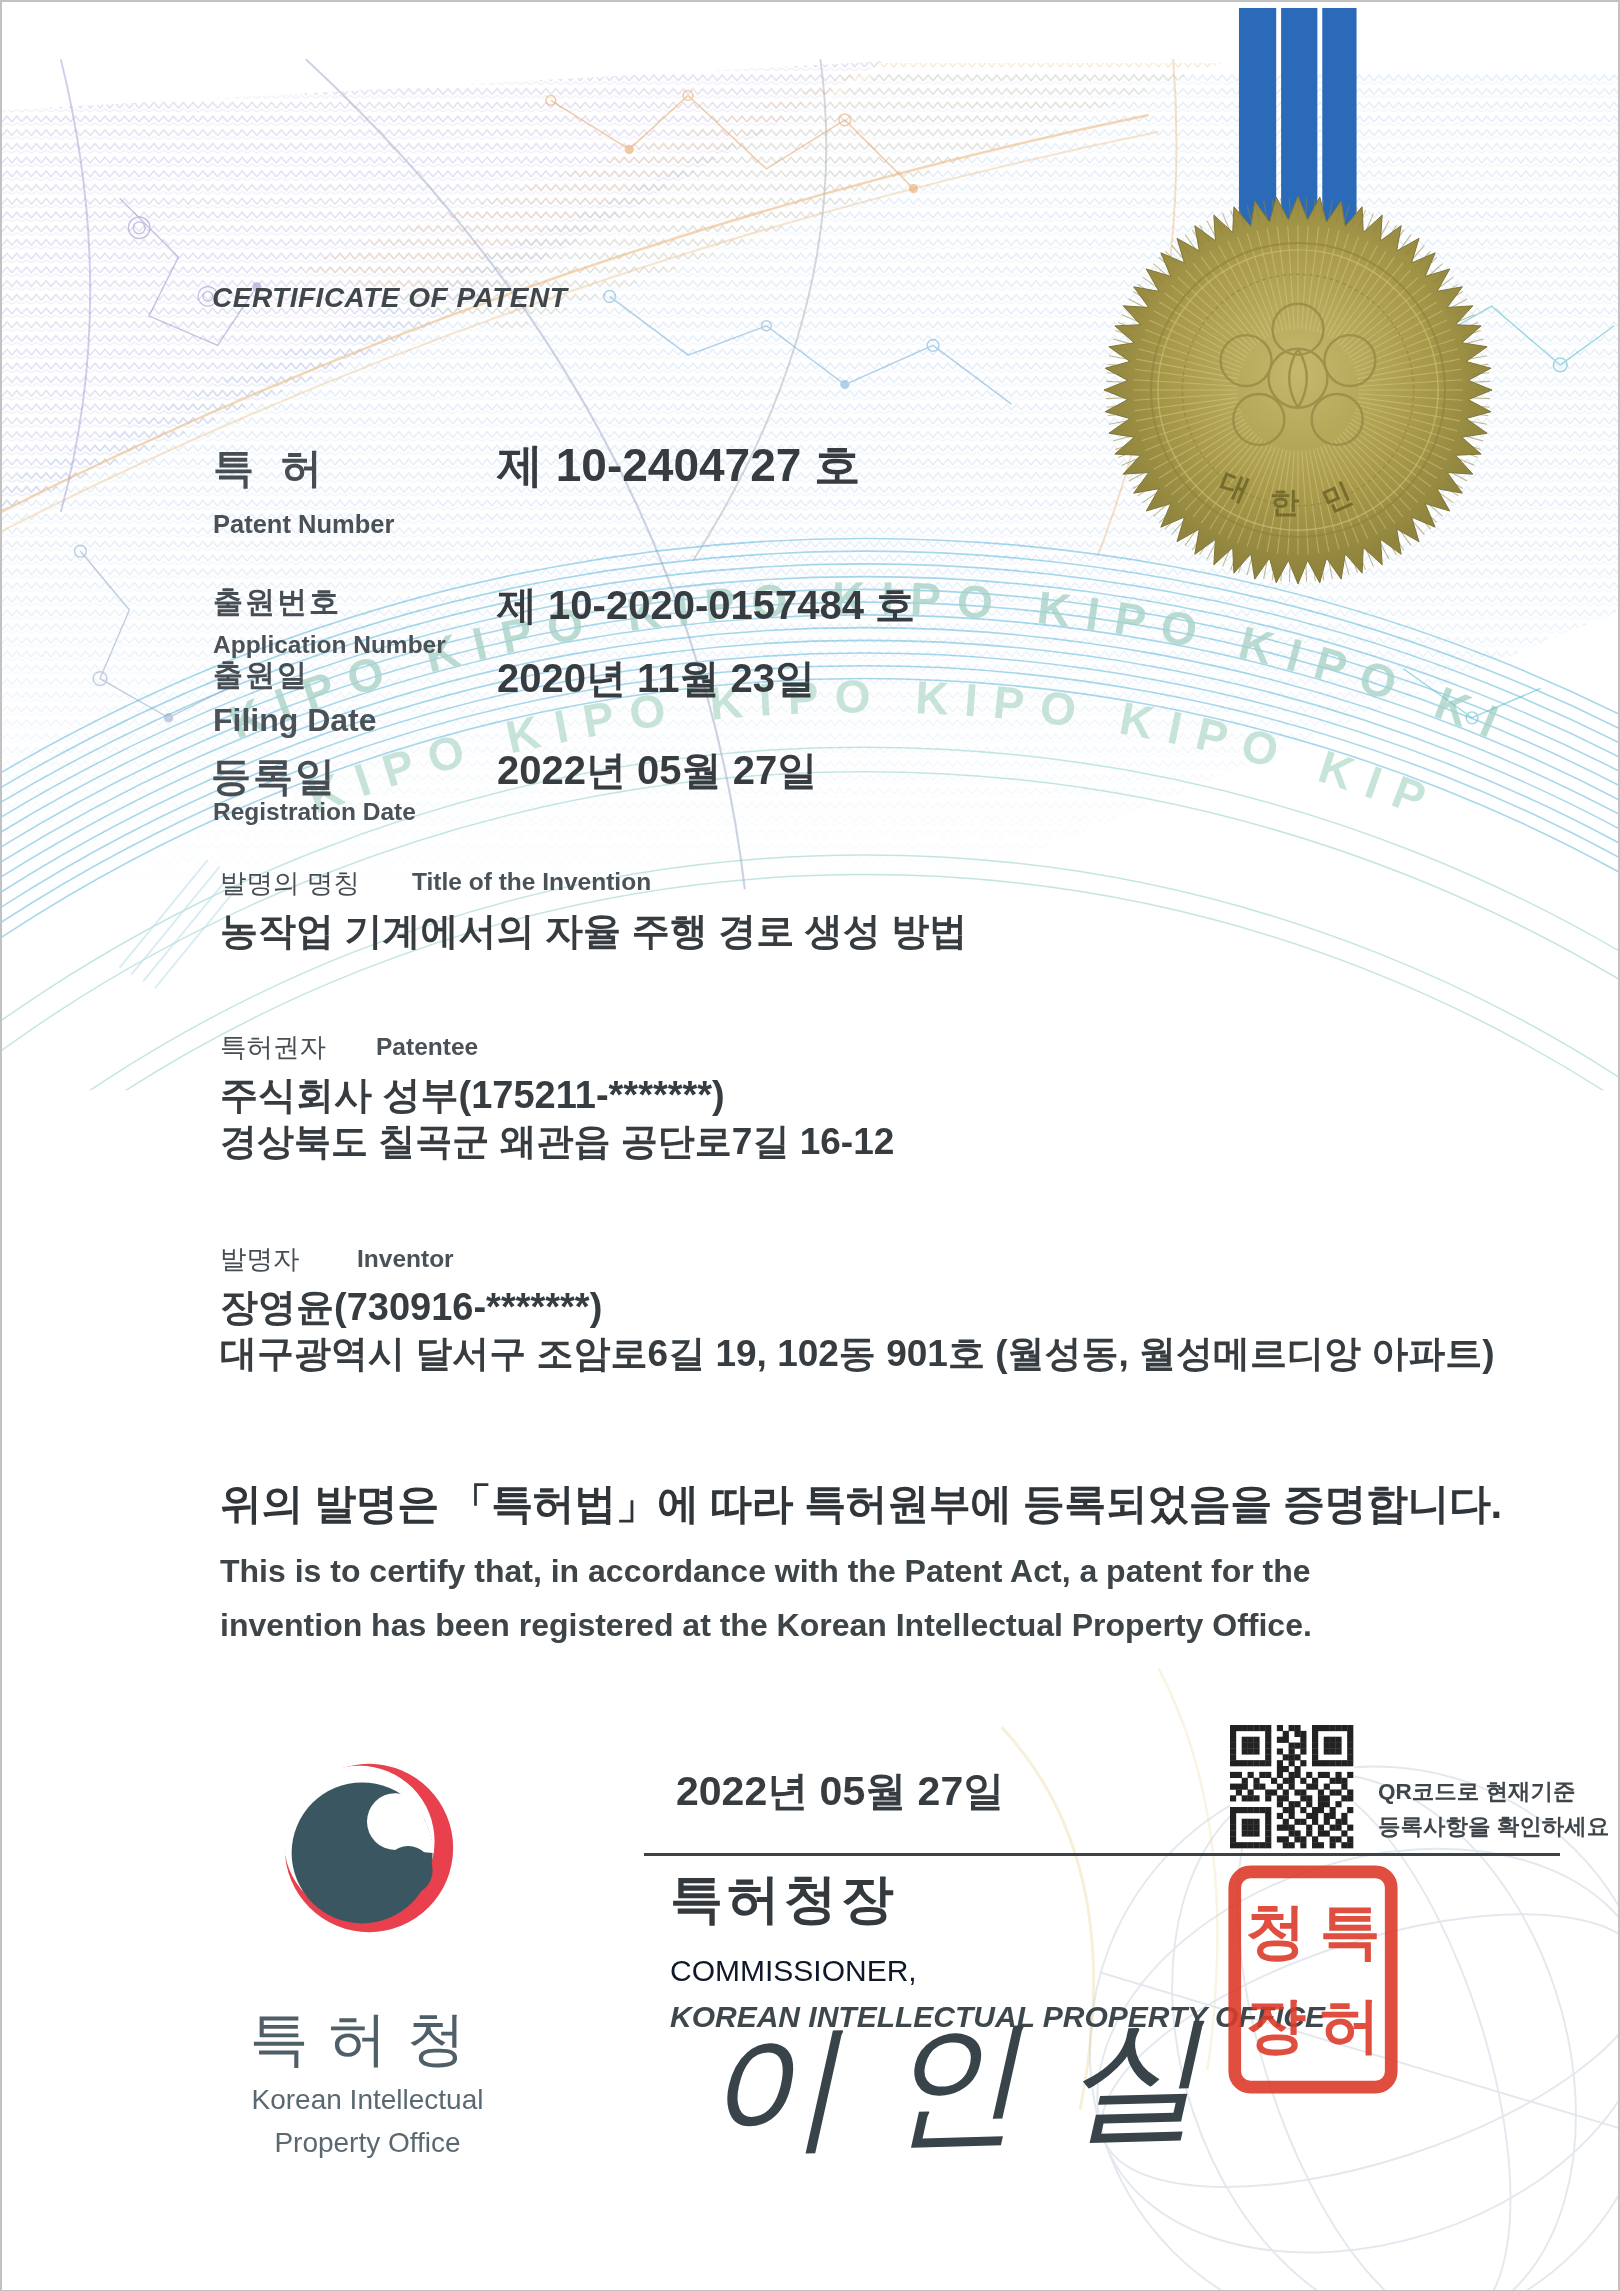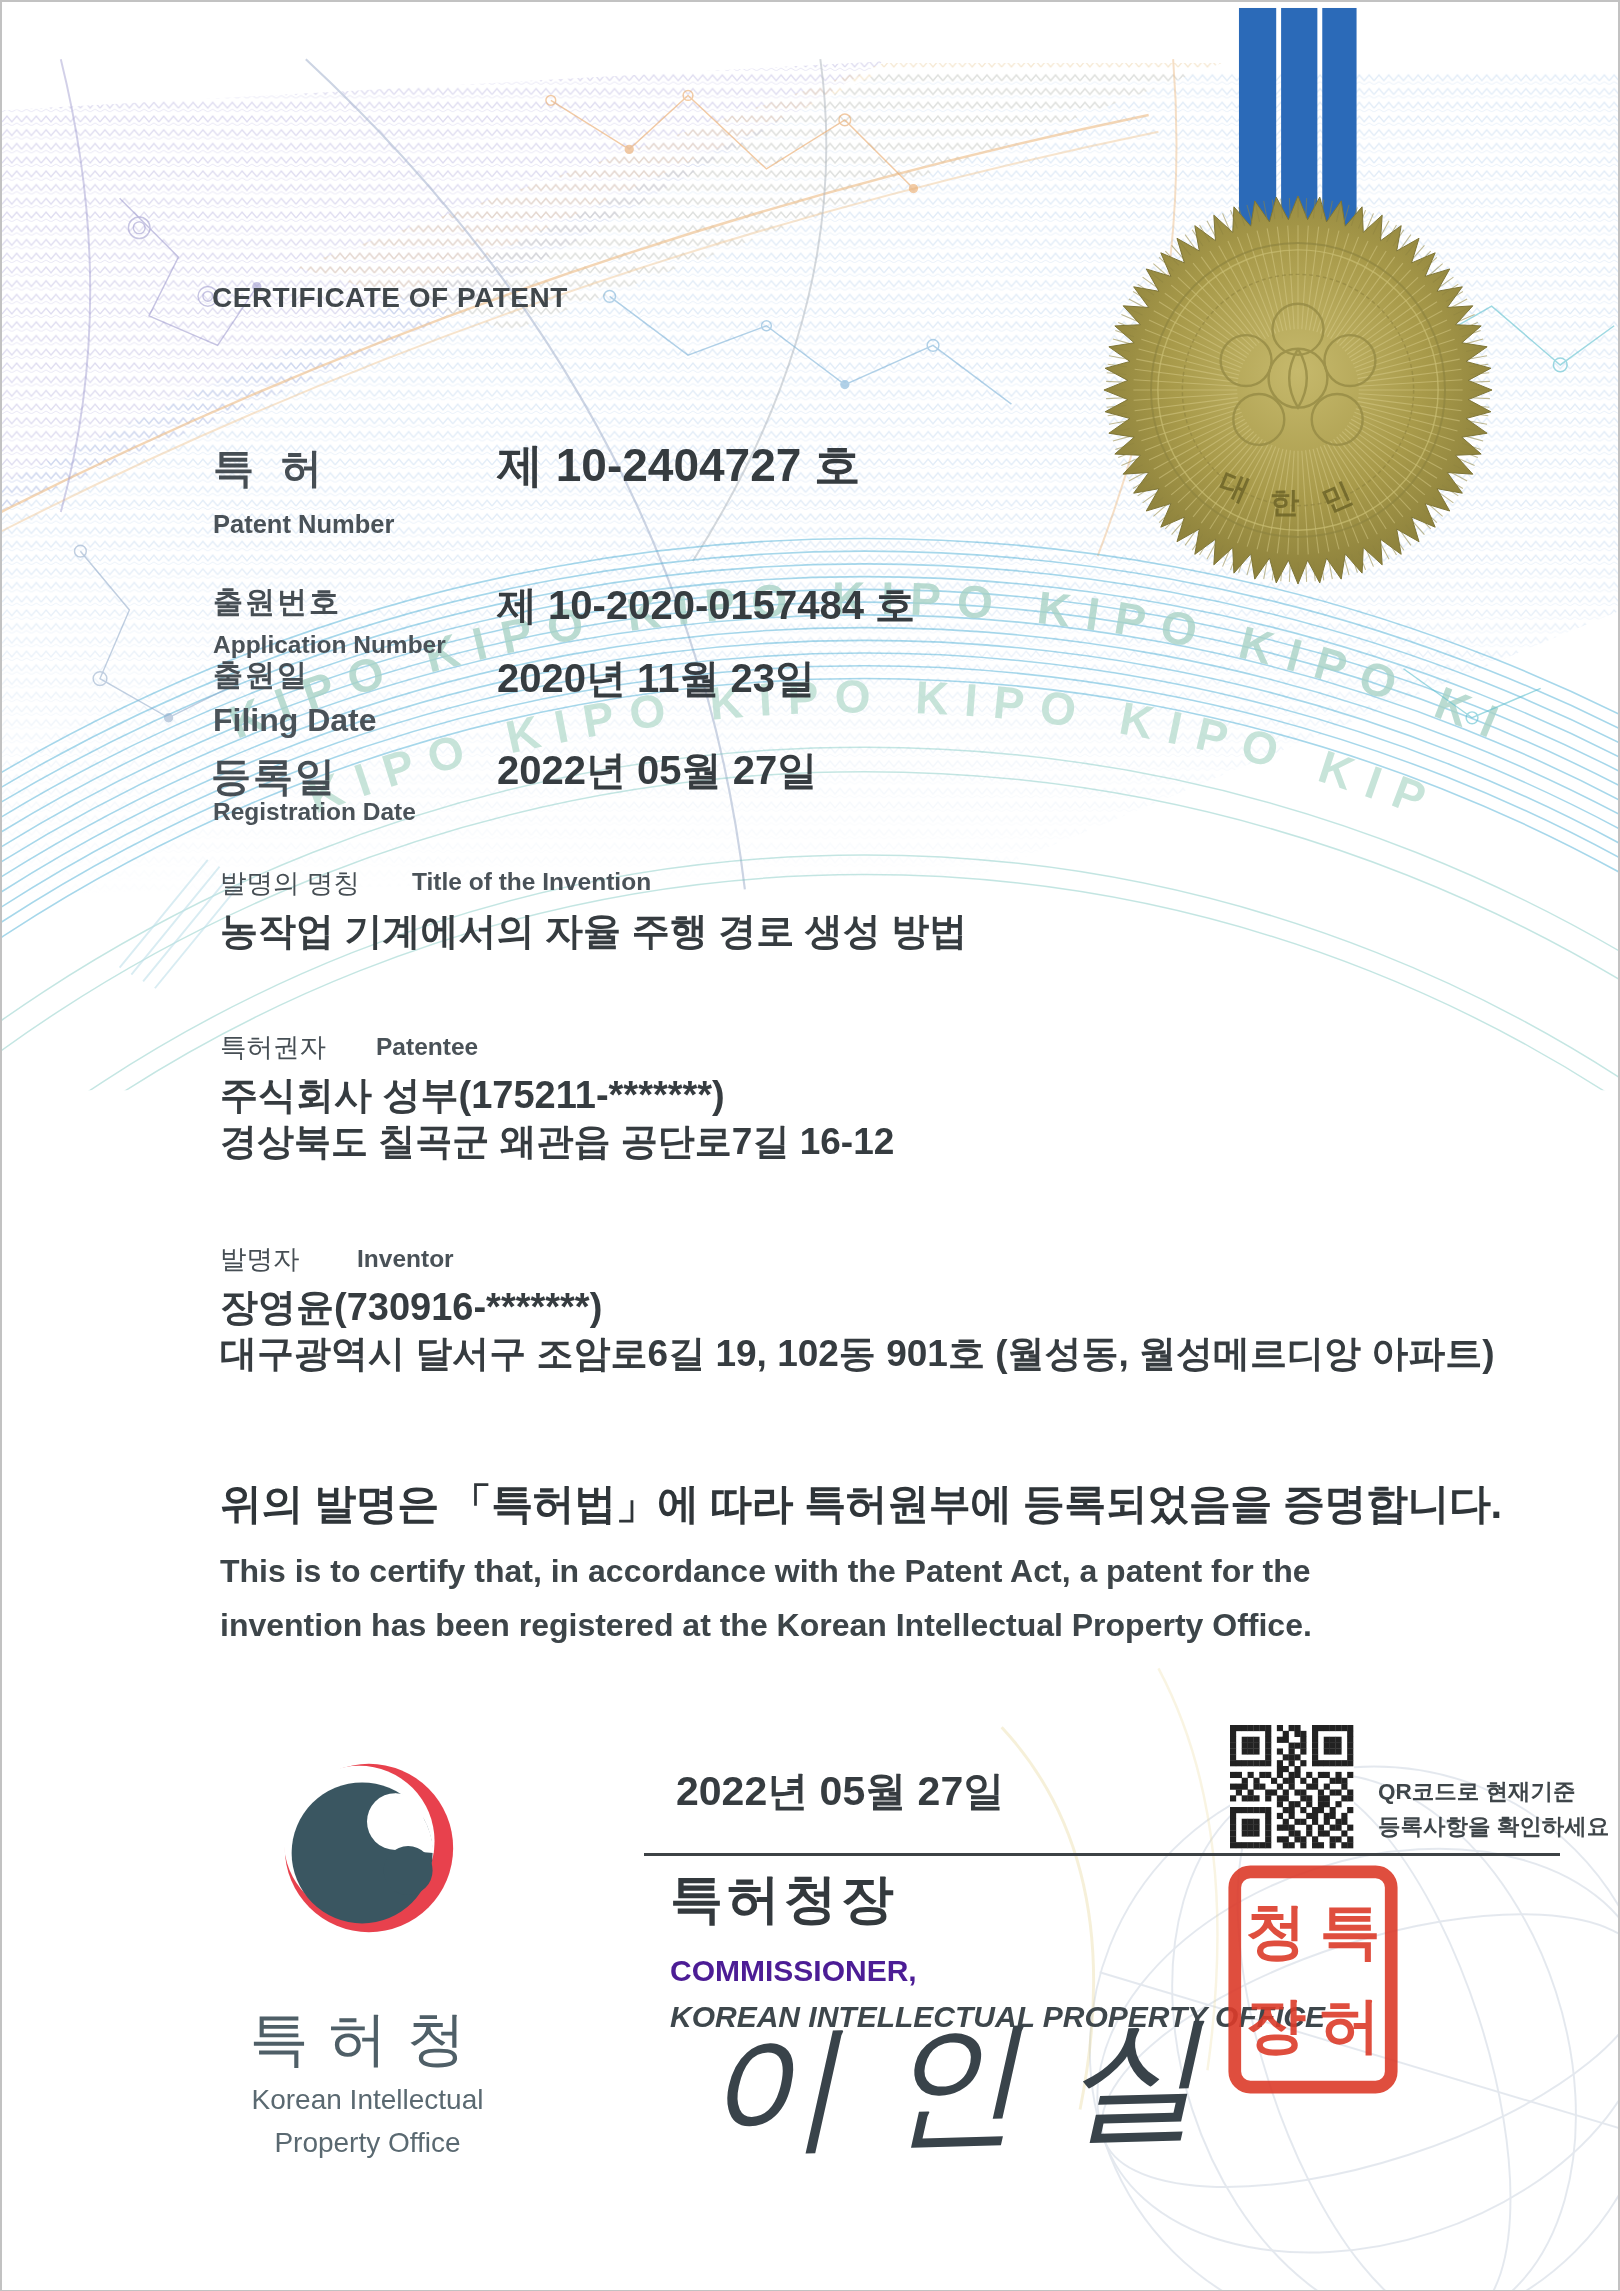--- a/index.html
+++ b/index.html
@@ -422,21 +422,21 @@
         <circle cx="147" cy="170" r="26"></circle>
       <circle cx="200" cy="188" r="30"></circle>
       <path d="M200,158 Q218,188 200,218 Q182,188 200,158"></path>
     </g>
     <path id="sealTxtPath" d="M105,290 Q200,360 295,290" fill="none"></path>
     <text font-size="30" font-weight="700" letter-spacing="28" fill="#6e6528" opacity="0.85">
       <textPath href="#sealTxtPath" startOffset="8%">대한민국</textPath>
     </text>
   </svg>
 
-  <div class="abs z3 title-en" style="left:210px;top:280px;">CERTIFICATE OF PATENT</div>
+  <div class="abs z3 title-en" style="left:210px;top:280px;font-style:italic;">CERTIFICATE OF PATENT</div>
 
   <div class="abs z3 lbl-ko" style="left:211px;top:439px;font-size:41px;letter-spacing:7.8px;">특 허</div>
   <div class="abs z3 lbl-en" style="left:211px;top:508px;font-size:25.5px;">Patent Number</div>
   <div class="abs z3 val" style="left:495px;top:433px;font-size:46px;">제 10-2404727 호</div>
 
   <div class="abs z3 lbl-ko" style="left:211px;top:580px;font-size:30px;letter-spacing:2px;">출원번호</div>
   <div class="abs z3 lbl-en" style="left:211px;top:629px;font-size:24.5px;">Application Number</div>
   <div class="abs z3 val" style="left:495px;top:576px;font-size:40px;">제 10-2020-0157484 호</div>
 
   <div class="abs z3 lbl-ko" style="left:211px;top:653px;font-size:30px;letter-spacing:2px;">출원일</div>
@@ -712,21 +712,21 @@
       </g>
   </svg>
   <div class="abs z3 qr-note" style="left:1376px;top:1772px;text-align:left;">
     <div>QR코드로 현재기준</div>
     <div>등록사항을 확인하세요</div>
   </div>
 
   <div class="abs z3 divider" style="left:642px;top:1851px;width:916px;"></div>
 
   <div class="abs z3" style="left:668px;top:1862px;font-size:53px;font-weight:700;color:#33393d;letter-spacing:3.9px;">특허청장</div>
-  <div class="abs z3" style="left:668px;top:1952px;font-size:30px;font-weight:700;color:#4c1d95;">COMMISSIONER,</div>
+  <div class="abs z3" style="left:668px;top:1952px;font-size:30px;font-weight:400;color:#0f172a;">COMMISSIONER,</div>
   <div class="abs z3" style="left:668px;top:1998px;font-size:30px;font-weight:700;color:#3e474c;white-space:nowrap;font-style:italic;">KOREAN INTELLECTUAL PROPERTY OFFICE</div>
 
   <div class="abs z3 sig" style="left:701px;top:1990px;">이 인 실</div>
 
   <svg class="abs z3" style="left:1223px;top:1860px;" width="176" height="235" viewBox="0 0 180 240">
     <g opacity="0.9">
       <rect x="10" y="10" width="160" height="220" rx="16" fill="none" stroke="#dc3b2a" stroke-width="13"></rect>
       <text x="52" y="92" text-anchor="middle" font-size="62" font-weight="700" fill="#dc3b2a">청</text>
       <text x="128" y="92" text-anchor="middle" font-size="62" font-weight="700" fill="#dc3b2a">특</text>
       <text x="52" y="188" text-anchor="middle" font-size="62" font-weight="700" fill="#dc3b2a">장</text>

